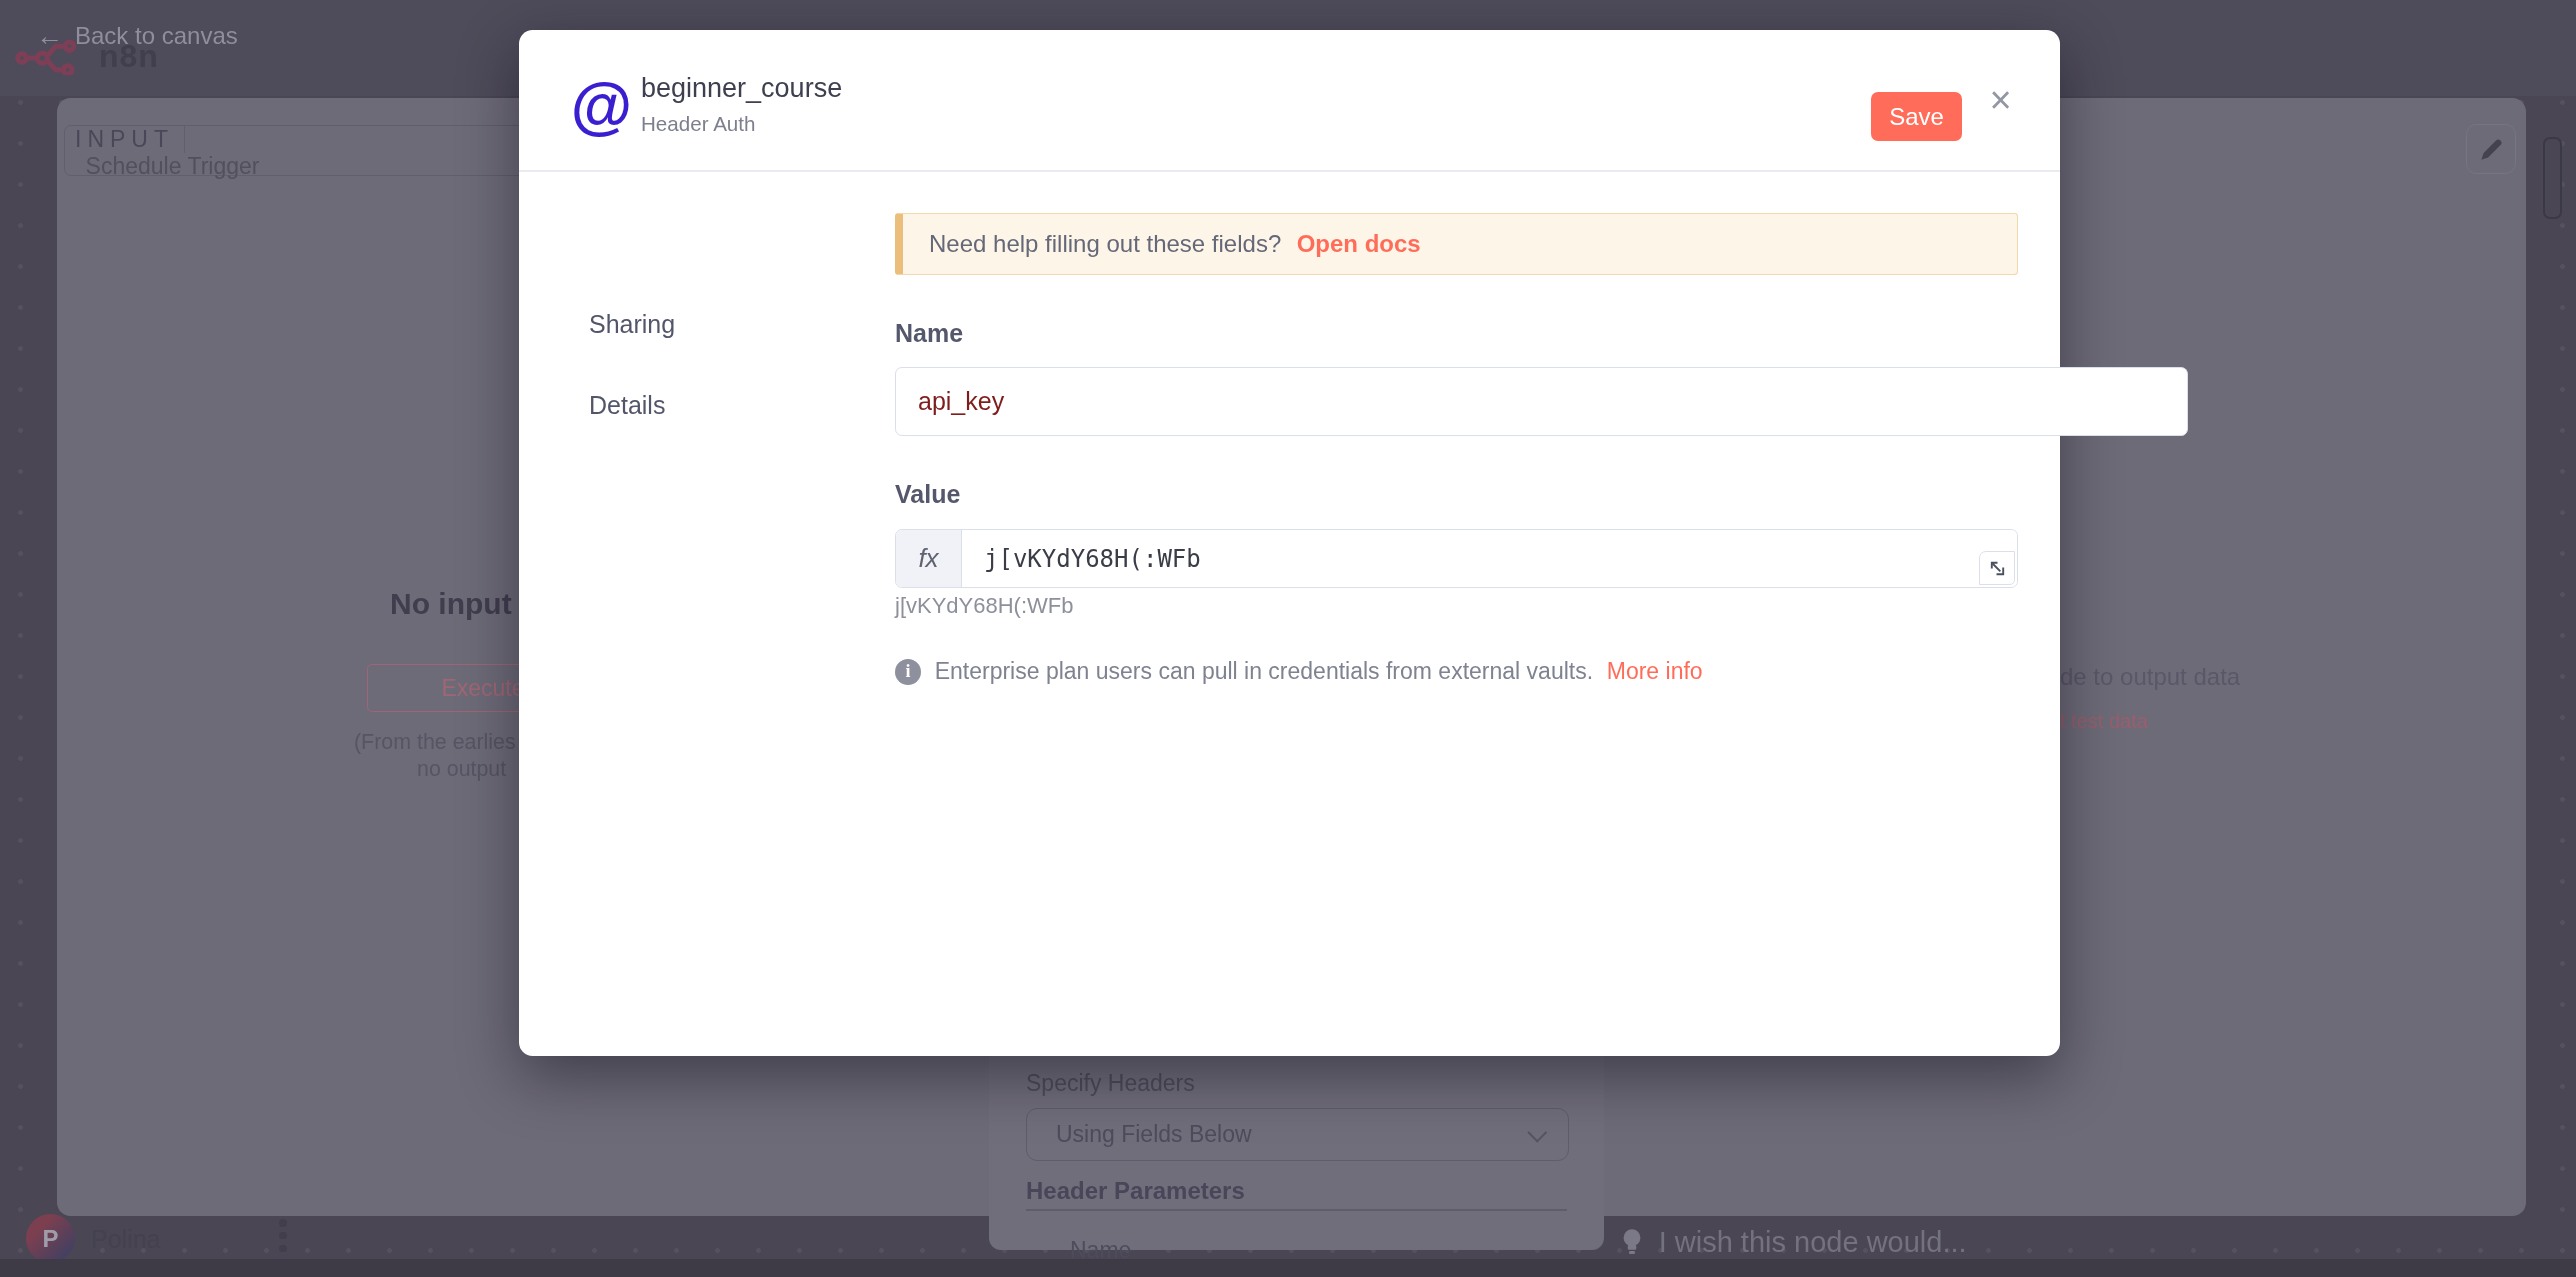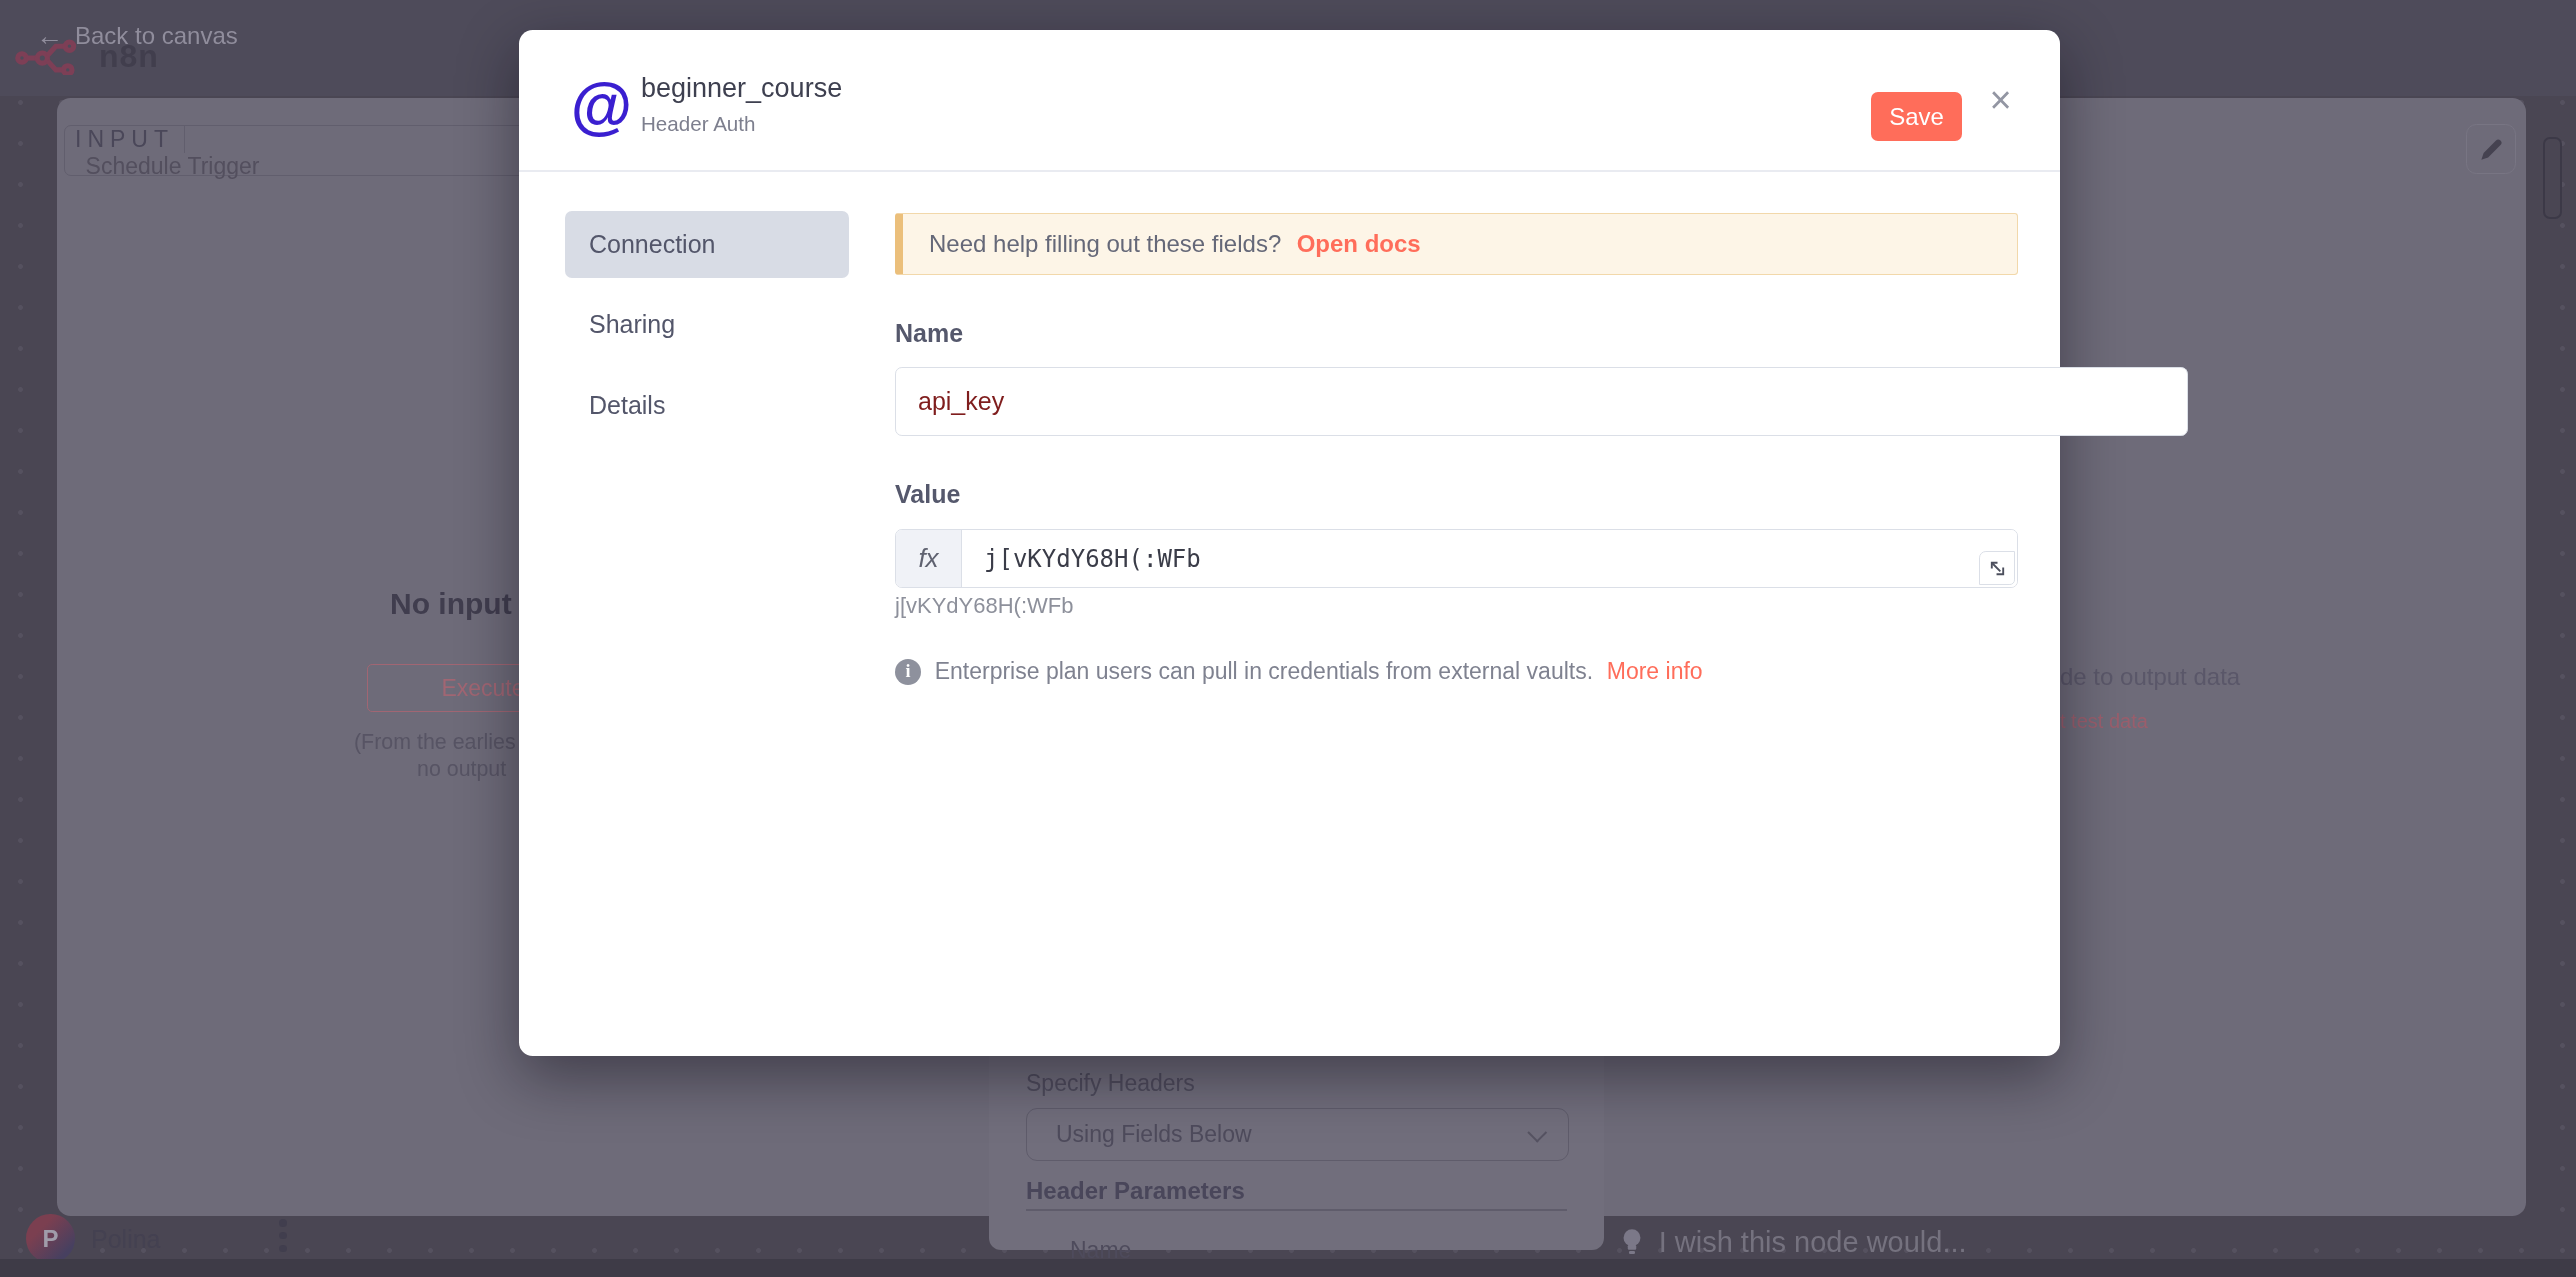--- a/index.html
+++ b/index.html
@@ -177,23 +177,20 @@
   <div id="bottom-strip" class="abs"></div>
 
   <div id="modal" class="abs">
     <div id="cred-icon" class="abs">@</div>
     <div id="cred-title" class="abs">beginner_course</div>
     <div id="cred-subtitle" class="abs">Header Auth</div>
     <button id="save-button" class="abs">Save</button>
     <div id="close-button" class="abs">×</div>
     <div id="modal-divider" class="abs"></div>
 
-    <div class="side-tab active abs" style="top:181px;">
-      <span>Connection</span>
-    </div>
     <div class="side-tab abs" style="top:261px;">
       <span>Sharing</span>
     </div>
     <div class="side-tab abs" style="top:342px;">
       <span>Details</span>
     </div>
 
     <div id="callout" class="abs">
       <span id="callout-text">Need help filling out these fields?</span>
       <span id="callout-link">Open docs</span>

